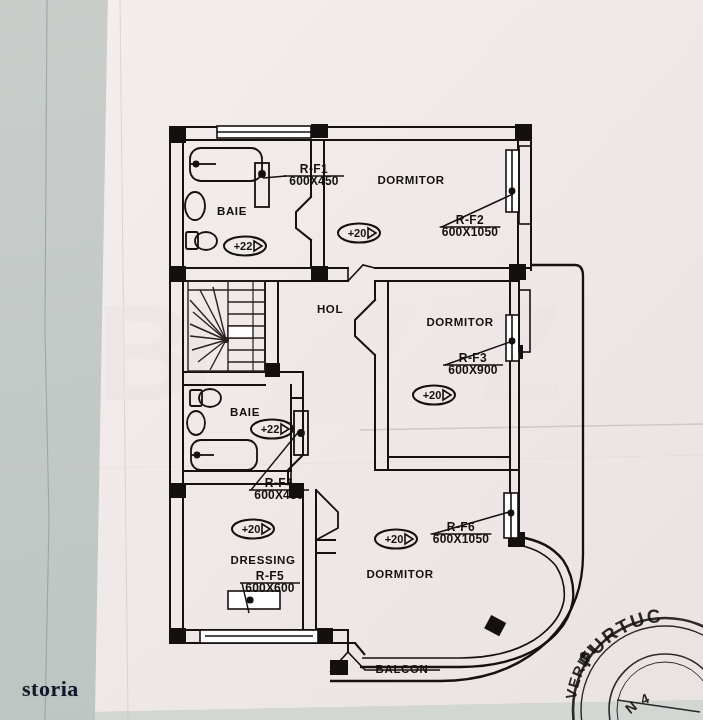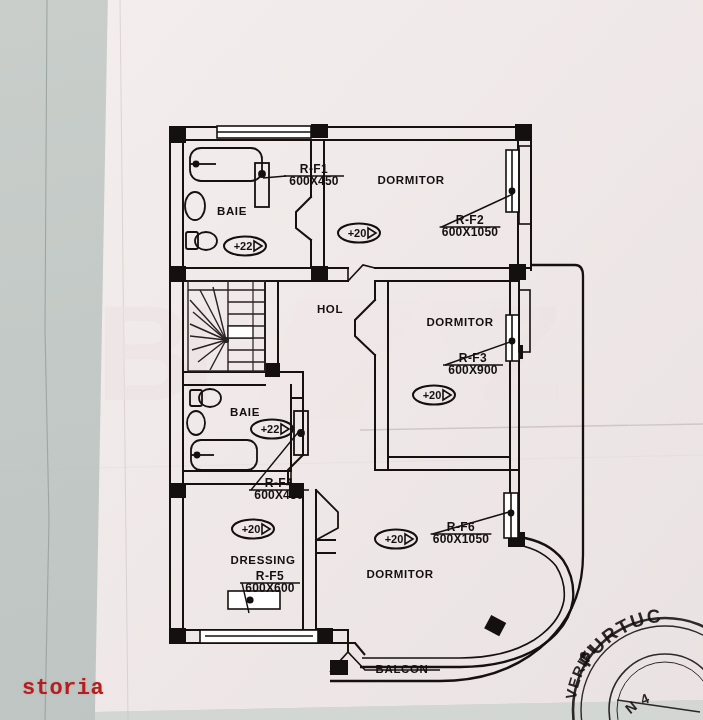--- a/index.html
+++ b/index.html
@@ -7,23 +7,23 @@
   body{
     width:703px;height:720px;overflow:hidden;
     background:#c4cac7;
     font-family:"Liberation Sans", sans-serif;
     position:relative;
   }
   #stage{position:absolute;left:0;top:0;width:703px;height:720px;}
   #stage svg{display:block;}
   #storia-logo{
     position:absolute;left:22px;top:676px;
-    color:#b91c1c;font-size:22px;font-weight:bold;
+    color:#0f172a;font-size:22px;font-weight:bold;
     letter-spacing:0.5px;
-    font-family:Liberation Mono, monospace;
+    font-family:Liberation Serif, serif;
     text-shadow:0 0 2px rgba(120,130,128,.35);
   }
 </style>
 </head>
 <body>
 
 <div id="stage">
 <svg width="703" height="720" viewBox="0 0 703 720" xmlns="http://www.w3.org/2000/svg">
 
   <defs>

